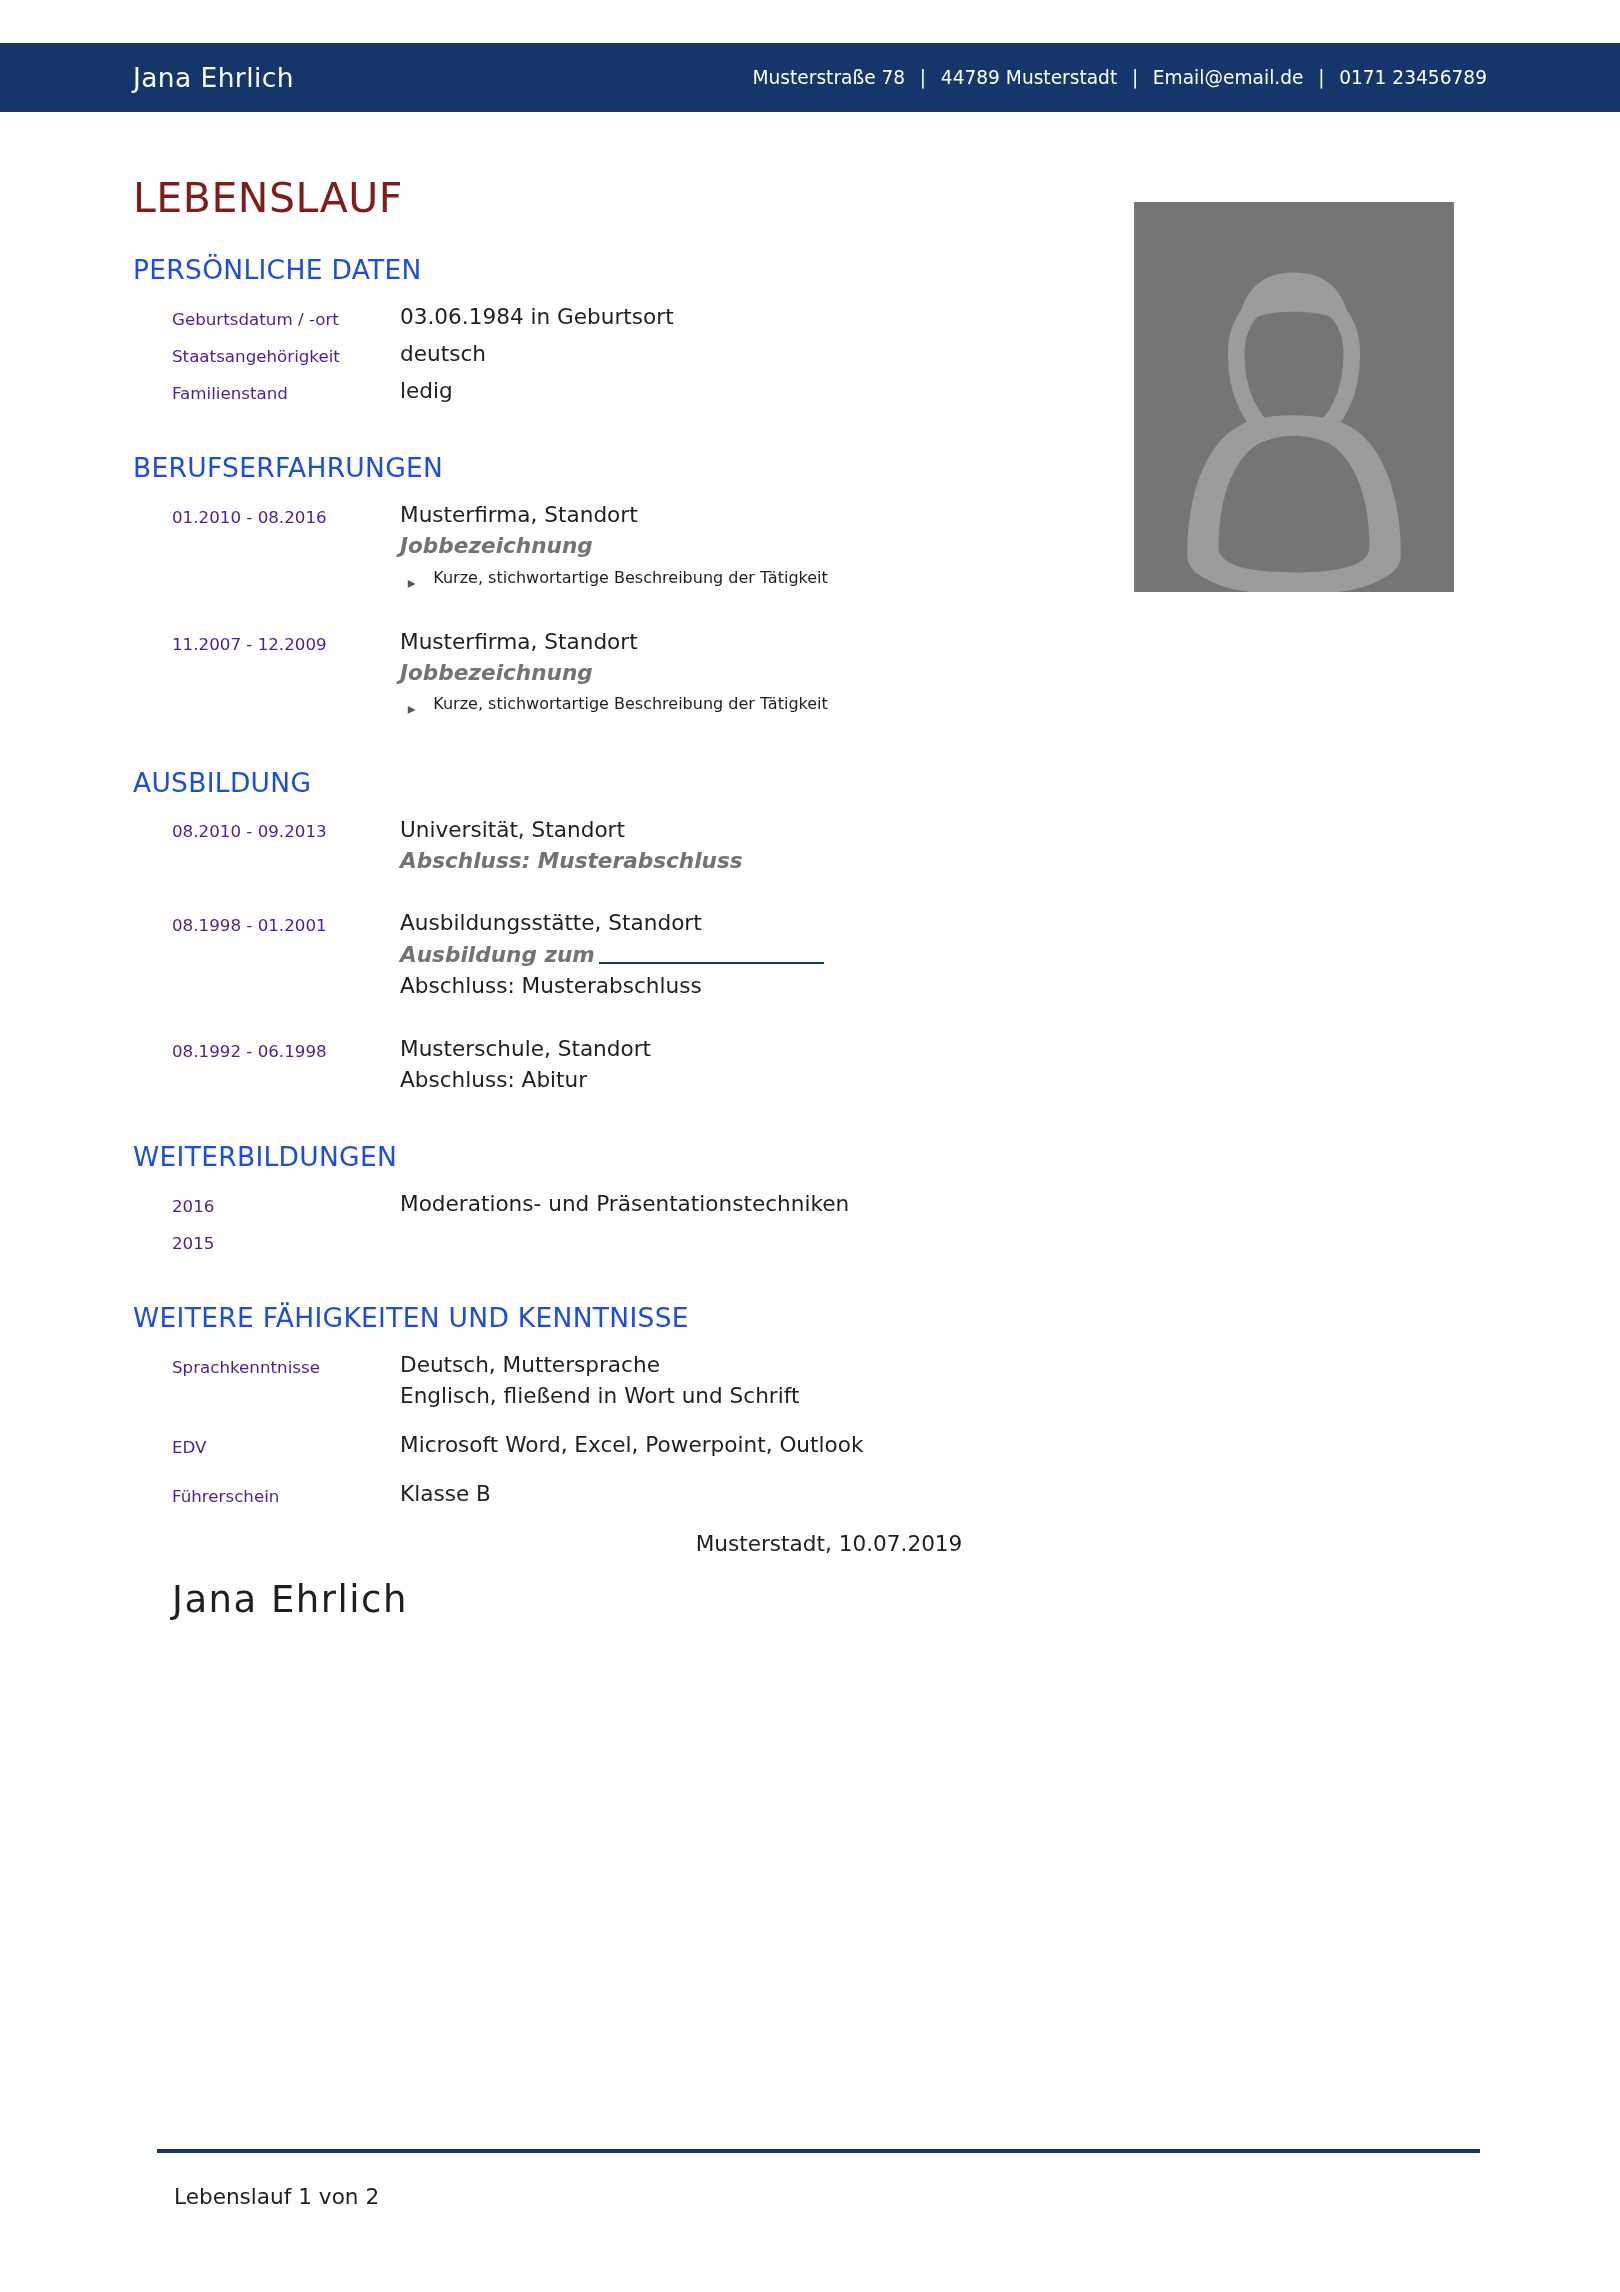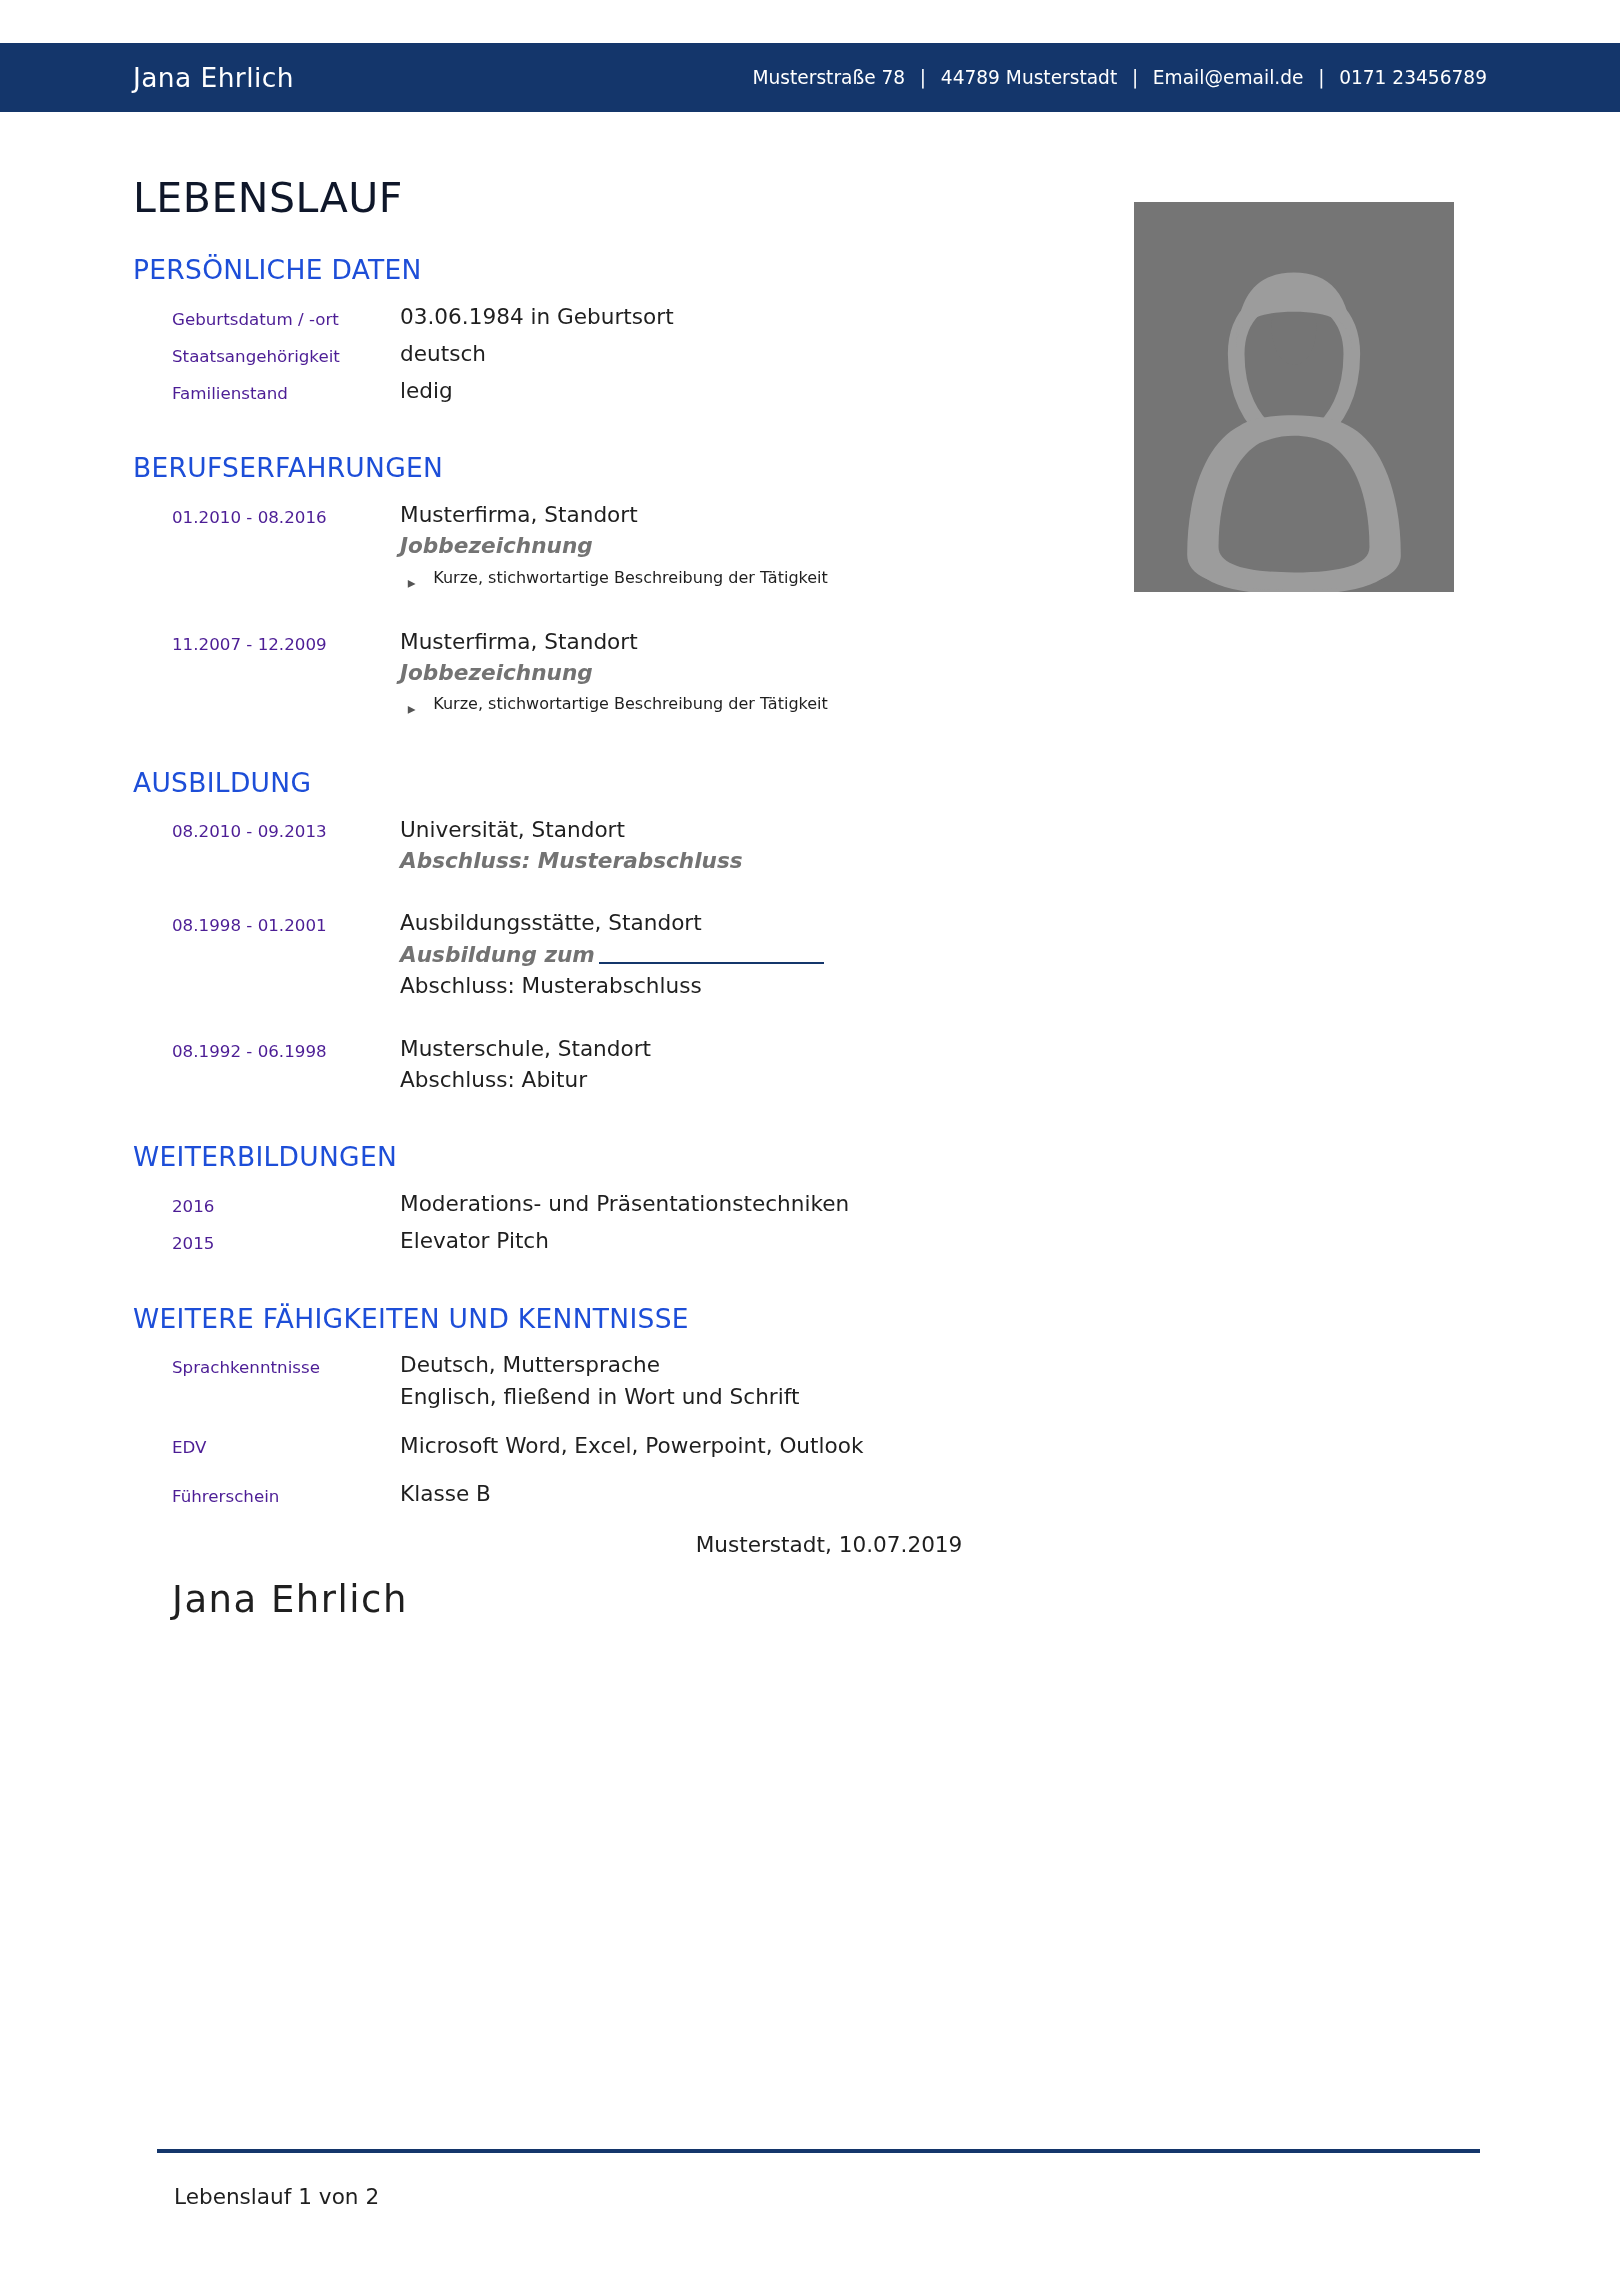--- a/index.html
+++ b/index.html
@@ -62,21 +62,21 @@
   
   .content {
     position: absolute;
     left: 133px;
     top: 176px;
     width: 1353px;
   }
 
   .title {
     font-size: 41px;
-    color: #0f172a;
+    color: #7f1d1d;
     font-weight: 400;
     letter-spacing: 0.5px;
     line-height: 1.1;
     margin: 0 0 33px 0;
   }
 
   .section-heading {
     font-size: 26.5px;
     color: #1d4ed8;
     font-weight: 400;
@@ -307,21 +307,20 @@
     </div>
 
     <h2 class="section-heading sec-gap-2">WEITERBILDUNGEN</h2>
 
     <div class="row">
       <div class="left">2016</div>
       <div class="right">Moderations- und Präsentationstechniken</div>
     </div>
     <div class="row">
       <div class="left">2015</div>
-      <div class="right">Elevator Pitch</div>
     </div>
 
     <h2 class="section-heading sec-gap-2">WEITERE FÄHIGKEITEN UND KENNTNISSE</h2>
 
     <div class="row">
       <div class="left">Sprachkenntnisse</div>
       <div class="right">
         <div>Deutsch, Muttersprache</div>
         <div>Englisch, fließend in Wort und Schrift</div>
       </div>

